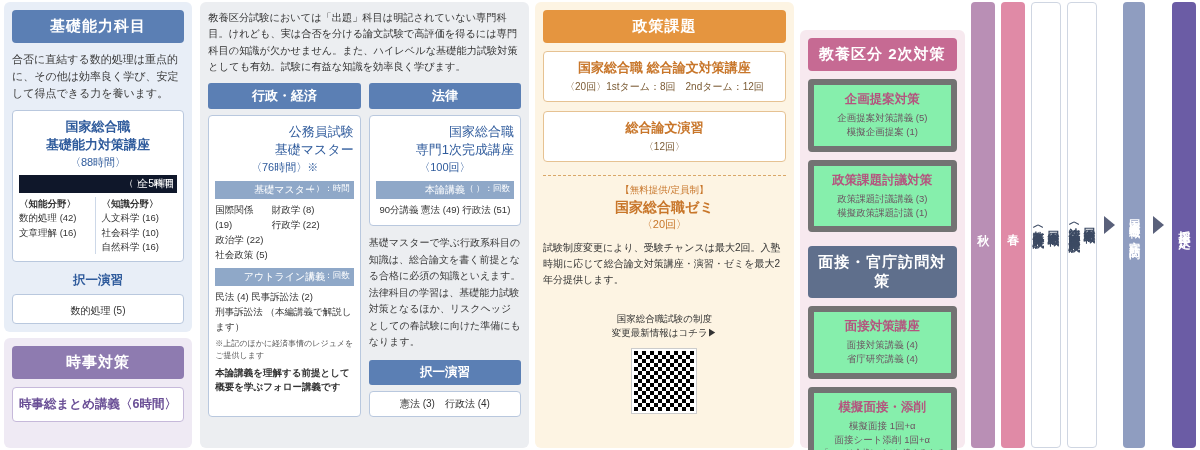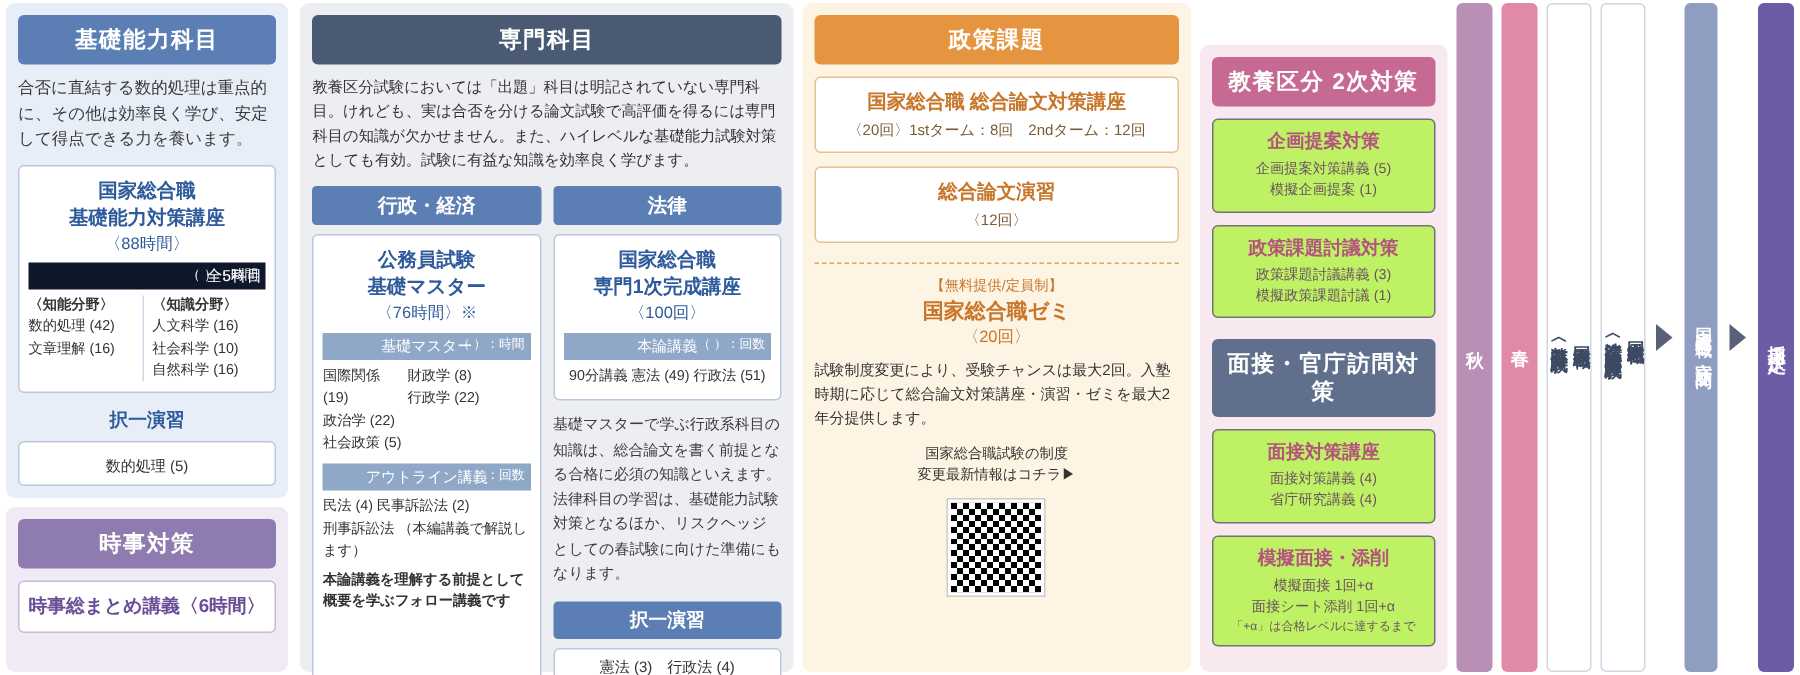--- a/index.html
+++ b/index.html
@@ -53,21 +53,21 @@
 
   
   .c2 { width:356px; background:#eceef1; }
   .c2 .hdr { background:#4a5a72; }
   .c2 .lead { font-size:10.2px; line-height:1.6; margin-bottom:8px; color:#333; }
   .c2 .pair { display:flex; gap:8px; }
   .c2 .half { flex:1; display:flex; flex-direction:column; }
   .c2 .subhdr { background:#5b7fb4; }
   .panel { background:#fff; border:1px solid #c7cdd6; border-radius:4px; padding:7px 6px; flex:1; }
   .panel.blue { border-color:#b9c8de; }
-  .ttl-blue { color:#2f5b9c; font-weight:bold; text-align:center; font-size:13px; line-height:1.35; }
+  .ttl-blue { color:#2f5b9c; font-weight:normal; text-align:right; font-size:13px; line-height:1.35; }
   .ttl-hours { text-align:center; font-size:11px; color:#2f5b9c; margin-top:2px; }
   .bar-grad { background:#8fa8c8; color:#fff; font-size:10px; text-align:center; padding:2px; margin-top:6px; position:relative; }
   .bar-grad .rt { position:absolute; right:4px; top:2px; font-size:8.5px; }
   .lst { font-size:9.5px; line-height:1.55; display:flex; margin-top:4px; }
   .lst > div { flex:1; }
   .foot-note { font-size:8px; color:#555; margin-top:4px; line-height:1.4; }
   .boldline { font-size:9.5px; font-weight:bold; line-height:1.45; margin-top:5px; }
   .c2 .after { font-size:10px; line-height:1.65; margin-top:9px; color:#3b3b3b; }
   .c2 .select-hdr { background:#5b7fb4; color:#fff; text-align:center; font-weight:bold; font-size:12.5px; border-radius:3px; padding:4px; margin-top:9px; }
 
@@ -76,32 +76,32 @@
   .c3 .hdr { background:#e5953f; }
   .c3 .lead { font-size:10.2px; line-height:1.6; margin-bottom:9px; }
   .obox { background:#fff; border:1px solid #e6c292; border-radius:4px; text-align:center; padding:7px 4px; margin-bottom:9px; }
   .obox .t { color:#c8762a; font-weight:bold; font-size:13px; }
   .obox .s { font-size:10px; color:#7a5a33; margin-top:3px; }
   .dashed { border-top:1px dashed #d9a768; margin:4px 0 8px; }
   .freebox { text-align:center; margin-bottom:8px; }
   .freebox .f1 { font-size:9.5px; color:#c8762a; }
   .freebox .f2 { font-size:14px; color:#c8762a; font-weight:bold; margin-top:2px; }
   .freebox .f3 { font-size:11px; color:#c8762a; }
-  .c3 .para { font-size:10px; line-height:1.6; margin-bottom:8px; }
+  .c3 .para { font-size:10px; line-height:1.6; margin-bottom:24px; }
   .qr-row { display:flex; align-items:center; gap:8px;flex-direction:column; }
   .qr-txt { font-size:9.5px; line-height:1.5; flex:1; text-align:center; }
   .qr { width:64px; height:64px; background:
       repeating-linear-gradient(90deg,#000 0 4px,#fff 4px 8px),
       repeating-linear-gradient(0deg,#000 0 4px,#fff 4px 8px);
       background-blend-mode:difference; border:2px solid #fff; outline:1px solid #ccc; }
 
   
   .c4 { width:178px; background:#f7e9ef;margin-top:28px; }
   .c4 .hdr { background:#c66a93; }
-  .pbox { background:#bef264; border:1px solid #737373; border-radius:4px; text-align:center; padding:6px 3px; margin-bottom:8px; }
+  .pbox { background:#86efac; border:6px solid #737373; border-radius:4px; text-align:center; padding:6px 3px; margin-bottom:8px; }
   .pbox .t { color:#b4547e; font-weight:bold; font-size:12.5px; }
   .pbox .s { font-size:9.5px; color:#6b5360; margin-top:3px; line-height:1.5; }
   .c4 .hdr2 { background:#5f6f8c; }
 
   
   .vcol { width:26px; border-radius:4px; display:flex; align-items:center; justify-content:center; }
   .vtxt { writing-mode:vertical-rl; text-orientation:upright; font-size:12px; font-weight:bold; color:#fff; letter-spacing:2px; }
   .vcol.aki { background:#b98fb5; }
   .vcol.haru { background:#e08aa6; }
   .vwhite { width:30px; border:1px solid #cfd6e2; border-radius:4px; background:#fff; display:flex; align-items:center; justify-content:center; }
@@ -156,21 +156,20 @@
       </div>
     </div>
 
     <div class="col c1b" style="flex:1">
       <div class="hdr">時事対策</div>
       <div class="pillbox" style="margin-bottom:0">時事総まとめ講義〈6時間〉</div>
     </div>
   </div>
 
   <div class="col c2">
-    <div class="hdr">専門科目</div>
     <div class="lead">教養区分試験においては「出題」科目は明記されていない専門科目。けれども、実は合否を分ける論文試験で高評価を得るには専門科目の知識が欠かせません。また、ハイレベルな基礎能力試験対策としても有効。試験に有益な知識を効率良く学びます。</div>
 
     <div class="pair">
 
       <div class="half">
         <div class="subhdr">行政・経済</div>
         <div class="panel blue">
           <div class="ttl-blue" style="white-space:pre-line">公務員試験
 基礎マスター</div>
           <div class="ttl-hours">〈76時間〉※</div>
@@ -192,20 +191,21 @@
           </div>
 
           <div class="bar-grad">
             <span>アウトライン講義</span>
             <span class="rt">（ ）：回数</span>
           </div>
           <div class="lst" style="display:block">
             <div>民法 (4) 民事訴訟法 (2)</div>
             <div>刑事訴訟法 （本編講義で解説します）</div>
           </div>
+          <div class="foot-note">※上記のほかに経済事情のレジュメをご提供します</div>
           <div class="boldline" style="white-space:pre-line">本論講義を理解する前提として
 概要を学ぶフォロー講義です</div>
         </div>
       </div>
 
       <div class="half">
         <div class="subhdr">法律</div>
         <div class="panel blue" style="flex:0 0 auto">
           <div class="ttl-blue" style="white-space:pre-line">国家総合職
 専門1次完成講座</div>

